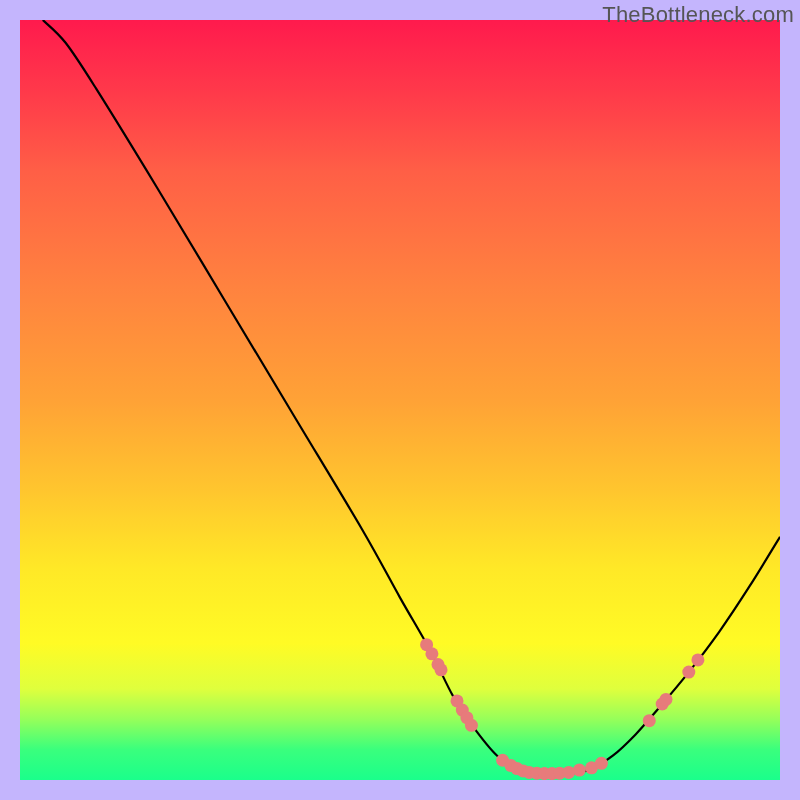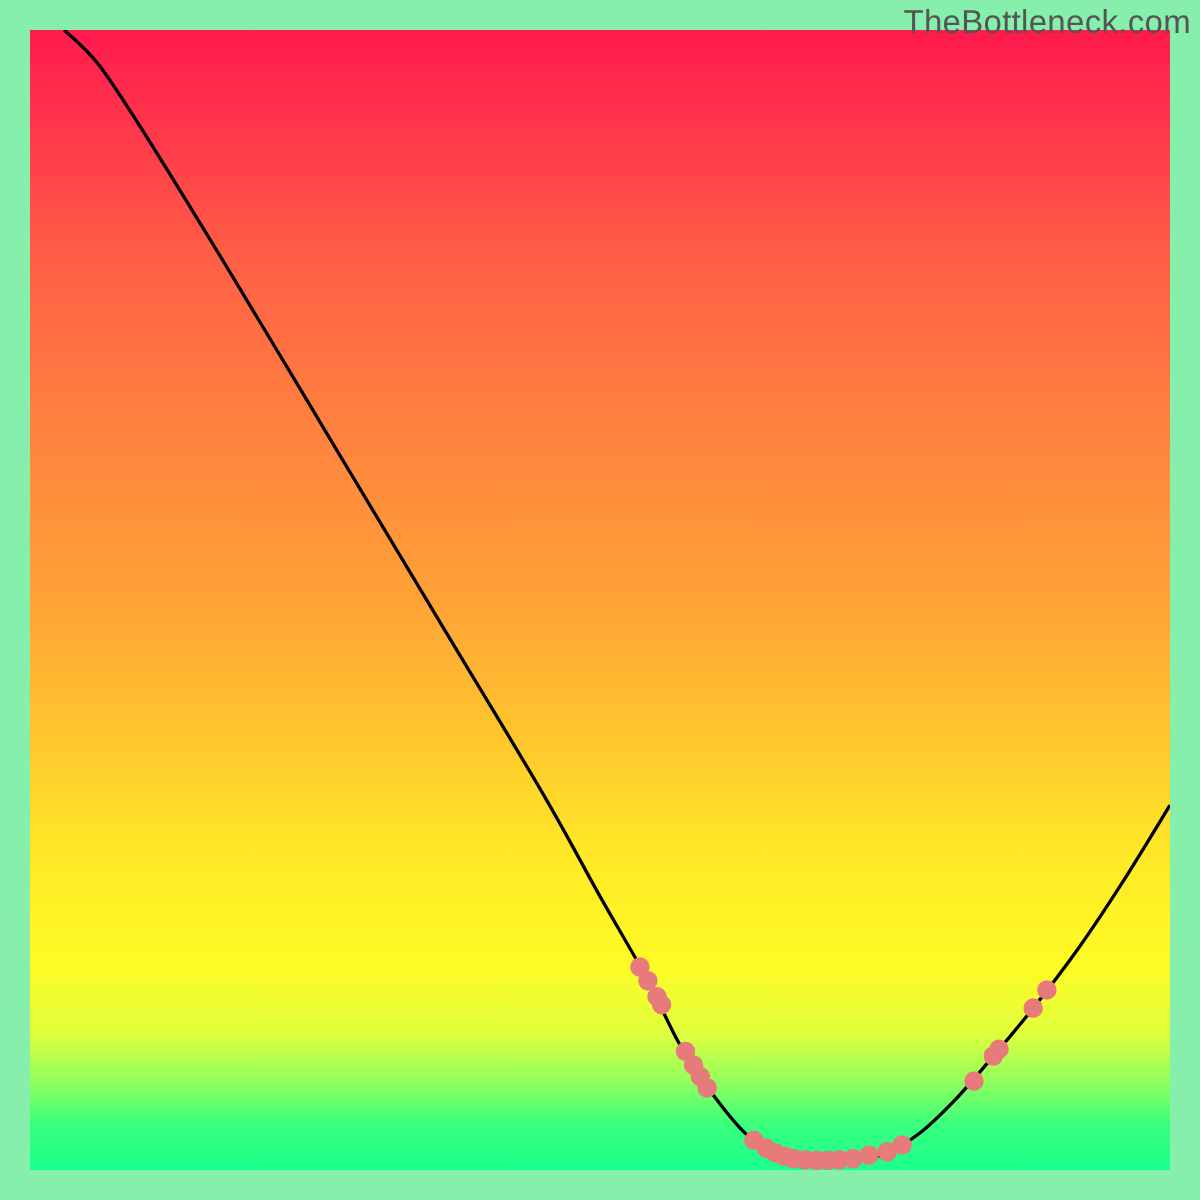--- a/index.html
+++ b/index.html
@@ -7,21 +7,21 @@
     padding: 0;
     width: 800px;
     height: 800px;
     background: #000;
     overflow: hidden;
   }
   .wrap {
     position: relative;
     width: 800px;
     height: 800px;
-    background: #86efac;
+    background: #c4b5fd;
   }
   .plot {
     position: absolute;
     left: 20px;
     top: 20px;
     width: 760px;
     height: 760px;
     
     background: linear-gradient(
       to bottom,

